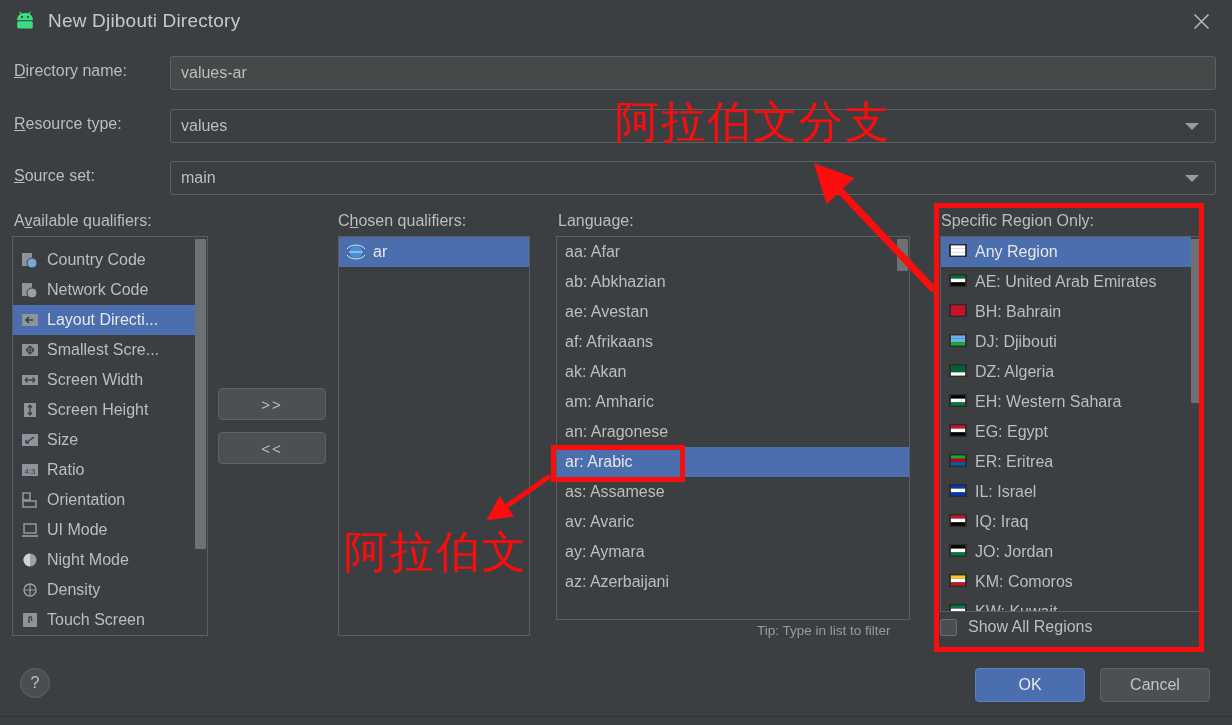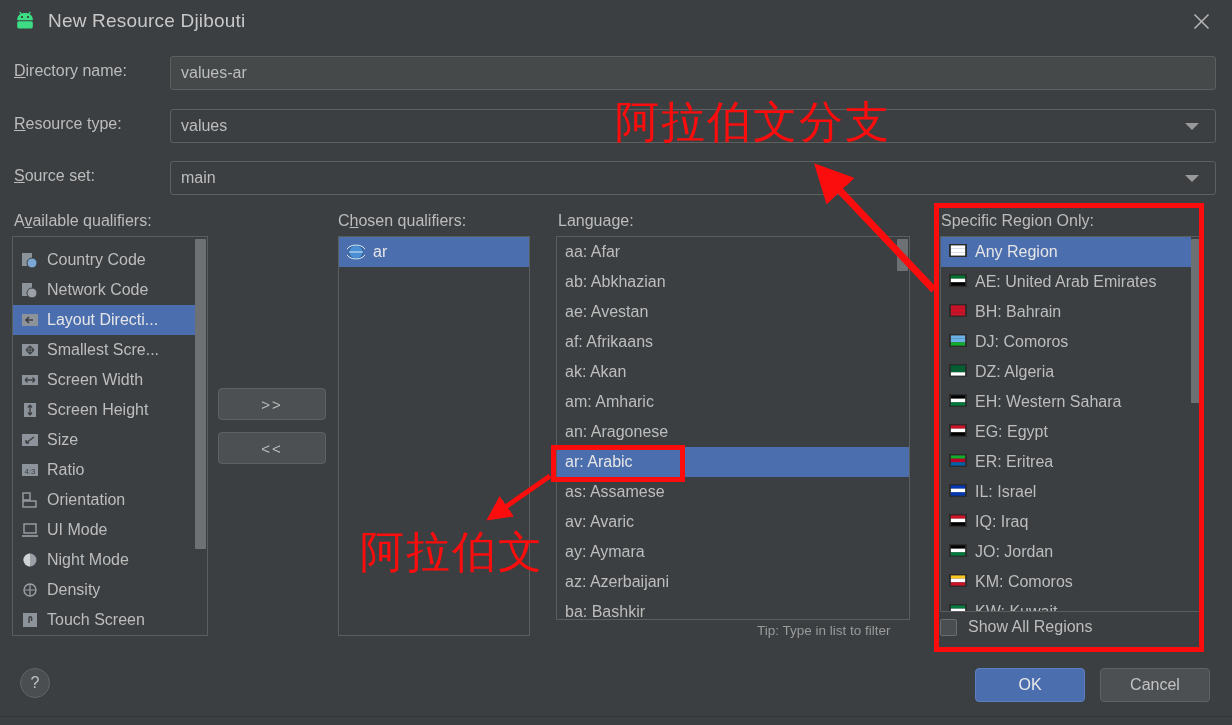--- a/index.html
+++ b/index.html
@@ -162,21 +162,21 @@
     <span id="android-icon">
       <svg width="24" height="20" viewBox="0 0 24 20">
         <path d="M4.2 8.2 C4.2 4.6 7.6 1.9 12 1.9 C16.4 1.9 19.8 4.6 19.8 8.2 L19.8 9.2 L4.2 9.2 Z" fill="#3ddc84"></path>
         <rect x="4.2" y="10.2" width="15.6" height="7.2" rx="1.6" fill="#3ddc84"></rect>
         <circle cx="9" cy="6" r="1" fill="#2b2b2b"></circle>
         <circle cx="15" cy="6" r="1" fill="#2b2b2b"></circle>
         <line x1="6.6" y1="0.8" x2="8.6" y2="3.4" stroke="#3ddc84" stroke-width="1.2"></line>
         <line x1="17.4" y1="0.8" x2="15.4" y2="3.4" stroke="#3ddc84" stroke-width="1.2"></line>
       </svg>
     </span>
-    <span id="title-text">New Resource Djibouti</span>
+    <span id="title-text">New Djibouti Directory</span>
     <div id="close-btn">
       <svg width="17" height="17" viewBox="0 0 17 17">
         <line x1="1.5" y1="1.5" x2="15.5" y2="15.5" stroke="#b4b4b4" stroke-width="1.6"></line>
         <line x1="15.5" y1="1.5" x2="1.5" y2="15.5" stroke="#b4b4b4" stroke-width="1.6"></line>
       </svg>
     </div>
   </div>
 
   <div class="form-row" style="top:56px;border-radius:13px;">
     <span class="form-label"><u>D</u>irectory name:</span>
@@ -355,23 +355,20 @@
         </div>
         <div class="list-row" style="height: 30px; width: 352px;">
           <span>av: Avaric</span>
         </div>
         <div class="list-row" style="height: 30px; width: 352px;">
           <span>ay: Aymara</span>
         </div>
         <div class="list-row" style="height: 30px; width: 352px;">
           <span>az: Azerbaijani</span>
         </div>
-        <div class="list-row" style="height: 30px; width: 352px;">
-          <span>ba: Bashkir</span>
-        </div>
       </div>
     <div class="sb-track">
       <div class="sb-thumb" style="top:2px; height:32px;"></div>
     </div>
   </div>
   <div id="tip" style="left:757px; top:623px;">Tip: Type in list to filter</div>
 
   <div class="listbox" id="region-list" style="left:940px; top:236px; width:264px; height:376px;">
     <div class="list-inner" id="region-inner">
         <div class="list-row sel" style="height: 30px; width: 250px;">
@@ -409,21 +406,21 @@
         </div>
         <div class="list-row" style="height: 30px; width: 250px;">
           <span class="ico">
             <svg class="flag" width="18" height="13" viewBox="0 0 18 13">
               <rect x="0" y="0" width="18" height="4.33" fill="#6ab2e7"></rect>
               <rect x="0" y="4.33" width="18" height="4.34" fill="#6ab2e7"></rect>
               <rect x="0" y="8.67" width="18" height="4.33" fill="#12ad2b"></rect>
               <rect x="0" y="0" width="18" height="13" fill="none" stroke="#2b2b2b" stroke-width="1"></rect>
             </svg>
           </span>
-          <span>DJ: Comoros</span>
+          <span>DJ: Djibouti</span>
         </div>
         <div class="list-row" style="height: 30px; width: 250px;">
           <span class="ico">
             <svg class="flag" width="18" height="13" viewBox="0 0 18 13">
               <rect x="0" y="0" width="18" height="4.33" fill="#006233"></rect>
               <rect x="0" y="4.33" width="18" height="4.34" fill="#006233"></rect>
               <rect x="0" y="8.67" width="18" height="4.33" fill="#ffffff"></rect>
               <rect x="0" y="0" width="18" height="13" fill="none" stroke="#2b2b2b" stroke-width="1"></rect>
             </svg>
           </span>
@@ -536,21 +533,21 @@
   </div>
   <div id="cancel-btn">
     <span>Cancel</span>
   </div>
   <div id="footer-sep"></div>
 
   <div class="anno-rect" style="left:934px; top:203px; width:270px; height:449px;"></div>
   <div class="anno-rect" style="left:551px; top:445px; width:134px; height:37px;"></div>
 
   <div class="anno-text" style="left:615px; top:100px;">阿拉伯文分支</div>
-  <div class="anno-text" style="left:360px; top:530px;">阿拉伯文</div>
+  <div class="anno-text" style="left:344px; top:530px;">阿拉伯文</div>
 
   <svg id="anno-svg">
     <defs>
       <marker id="ah1" markerWidth="5" markerHeight="5" refX="2.4" refY="2.5" orient="auto">
         <path d="M0,0 L5,2.5 L0,5 z" fill="#fb0d0d"></path>
       </marker>
       <marker id="ah2" markerWidth="5.5" markerHeight="5.5" refX="2.6" refY="2.75" orient="auto">
         <path d="M0,0 L5.5,2.75 L0,5.5 z" fill="#fb0d0d"></path>
       </marker>
     </defs>

